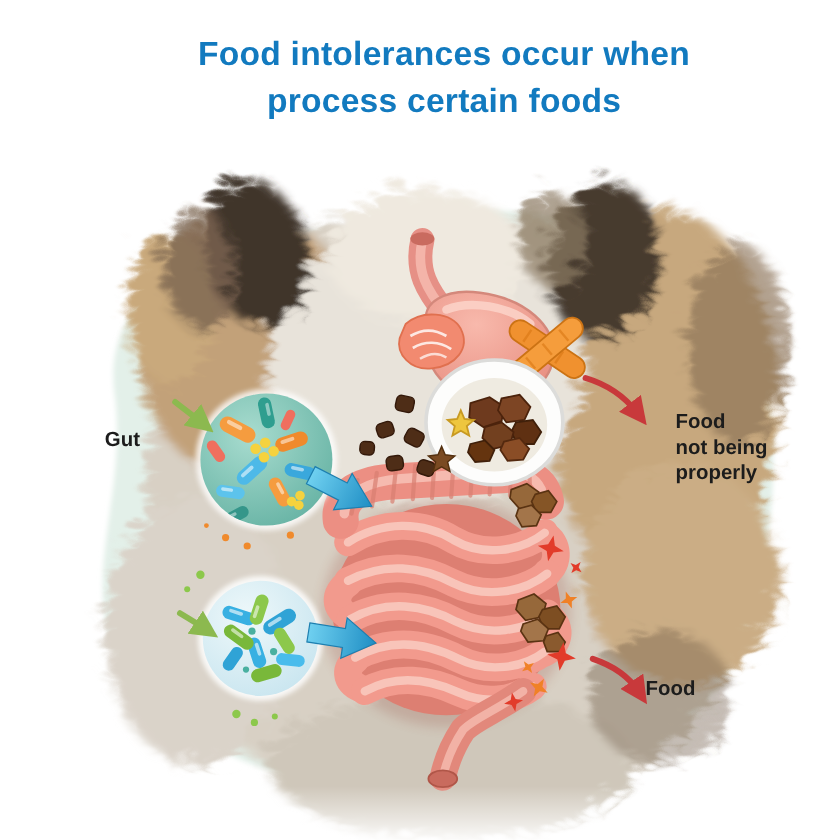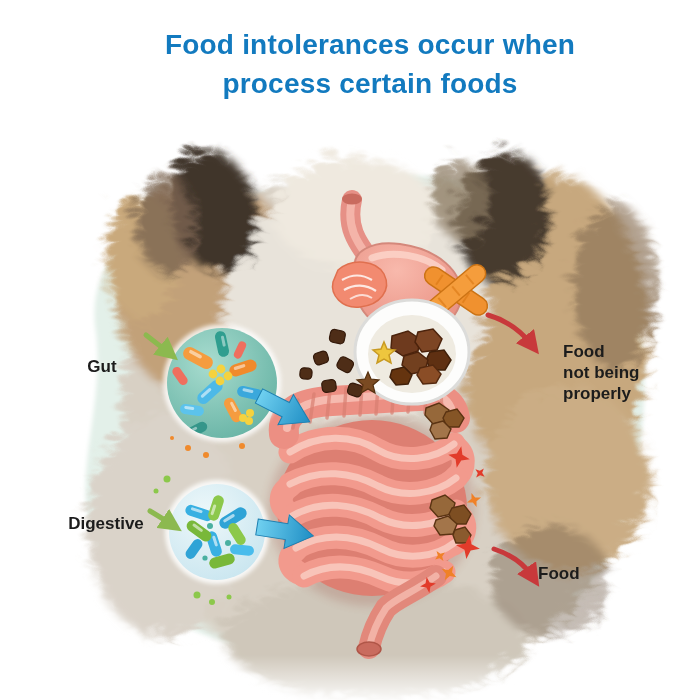--- a/index.html
+++ b/index.html
@@ -361,21 +361,20 @@
     </g>
 
     <rect x="0" y="655" width="700" height="45" fill="url(#gFade)"></rect>
   </svg>
 
   <div class="lbl gut">
     <div>Gut</div>
   </div>
 
   <div class="lbl enz">
-    <div>Digestive</div>
   </div>
 
   <div class="lbl fnp">
     <div>Food</div>
     <div>not being</div>
     <div>properly</div>
   </div>
 
   <div class="lbl fi">
     <div>Food</div>

